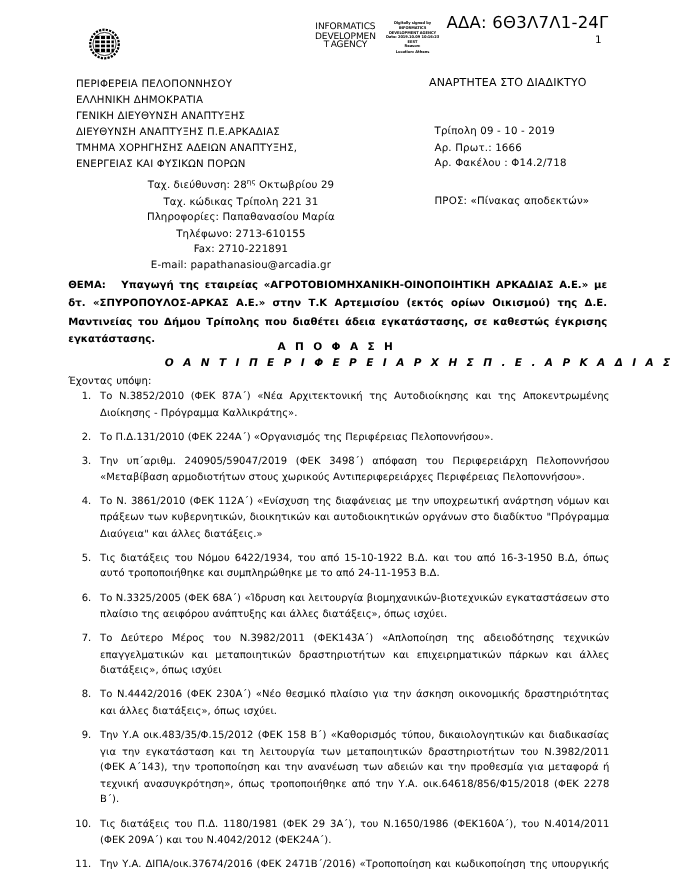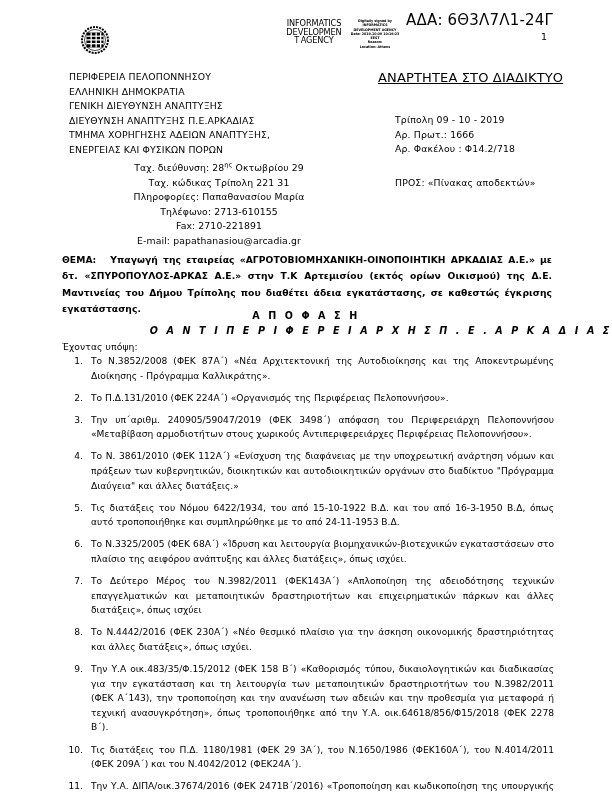--- a/index.html
+++ b/index.html
@@ -77,25 +77,24 @@
     position: absolute;
     left: 69px;
     top: 70px;
     width: 270px;
     font-size: 9.3px;
     line-height: 14.6px;
     letter-spacing: 0.15px;
   }
   .hdr-right-top {
     position: absolute;
-    left: 378px;
+    left: 390px;
     top: 70px;
-    font-size: 13px;
+    font-size: 10px;
     letter-spacing: 0.15px;
-    text-decoration: underline;
   }
   .hdr-right-dates {
     position: absolute;
     left: 395px;
     top: 113px;
     font-size: 9.3px;
     line-height: 14.6px;
     letter-spacing: 0.15px;
   }
   .hdr-pros {
@@ -300,21 +299,21 @@
     <span class="lbl">ΘΕΜΑ:</span><span>Υπαγωγή της εταιρείας «ΑΓΡΟΤΟΒΙΟΜΗΧΑΝΙΚΗ-ΟΙΝΟΠΟΙΗΤΙΚΗ ΑΡΚΑΔΙΑΣ Α.Ε.» με δτ. «ΣΠΥΡΟΠΟΥΛΟΣ-ΑΡΚΑΣ Α.Ε.» στην Τ.Κ Αρτεμισίου (εκτός ορίων Οικισμού) της Δ.Ε. Μαντινείας του Δήμου Τρίπολης που διαθέτει άδεια εγκατάστασης, σε καθεστώς έγκρισης εγκατάστασης.</span>
   </div>
 
   <div class="apofasi-1">Α Π Ο Φ Α Σ Η</div>
   <div class="apofasi-2">Ο  Α Ν Τ Ι Π Ε Ρ Ι Φ Ε Ρ Ε Ι Α Ρ Χ Η Σ   Π . Ε .   Α Ρ Κ Α Δ Ι Α Σ</div>
   <div class="echontas">Έχοντας υπόψη:</div>
 
   <div class="list">
     <div class="list-item">
       <div class="li-num">1.</div>
-      <div class="li-text">Το Ν.3852/2008 (ΦΕΚ 87Α΄) «Νέα Αρχιτεκτονική της Αυτοδιοίκησης και της Αποκεντρωμένης Διοίκησης - Πρόγραμμα Καλλικράτης».</div>
+      <div class="li-text">Το Ν.3852/2010 (ΦΕΚ 87Α΄) «Νέα Αρχιτεκτονική της Αυτοδιοίκησης και της Αποκεντρωμένης Διοίκησης - Πρόγραμμα Καλλικράτης».</div>
     </div>
     <div class="list-item">
       <div class="li-num">2.</div>
       <div class="li-text nojust">Το Π.Δ.131/2010 (ΦΕΚ 224Α΄) «Οργανισμός της Περιφέρειας Πελοποννήσου».</div>
     </div>
     <div class="list-item">
       <div class="li-num">3.</div>
       <div class="li-text">Την υπ΄αριθμ. 240905/59047/2019 (ΦΕΚ 3498΄) απόφαση του Περιφερειάρχη Πελοποννήσου «Μεταβίβαση αρμοδιοτήτων στους χωρικούς Αντιπεριφερειάρχες Περιφέρειας Πελοποννήσου».</div>
     </div>
     <div class="list-item">

